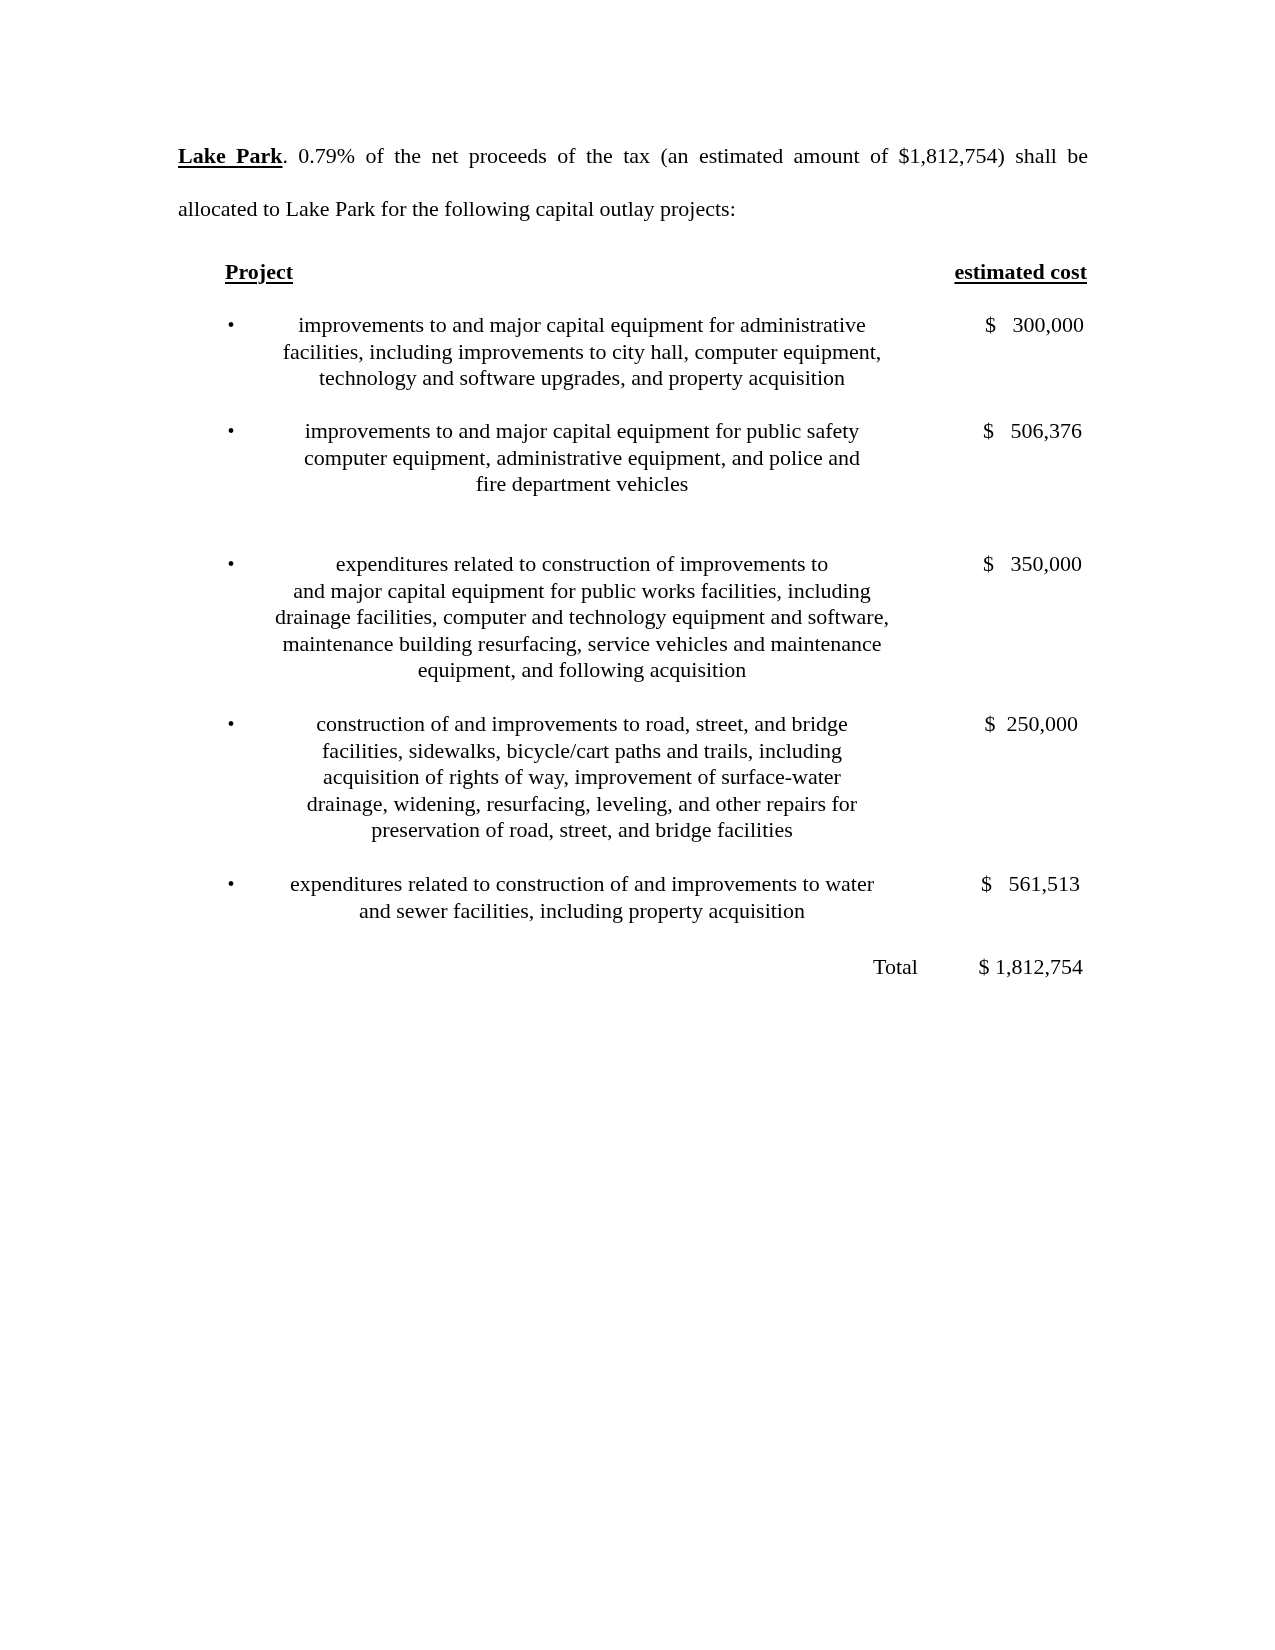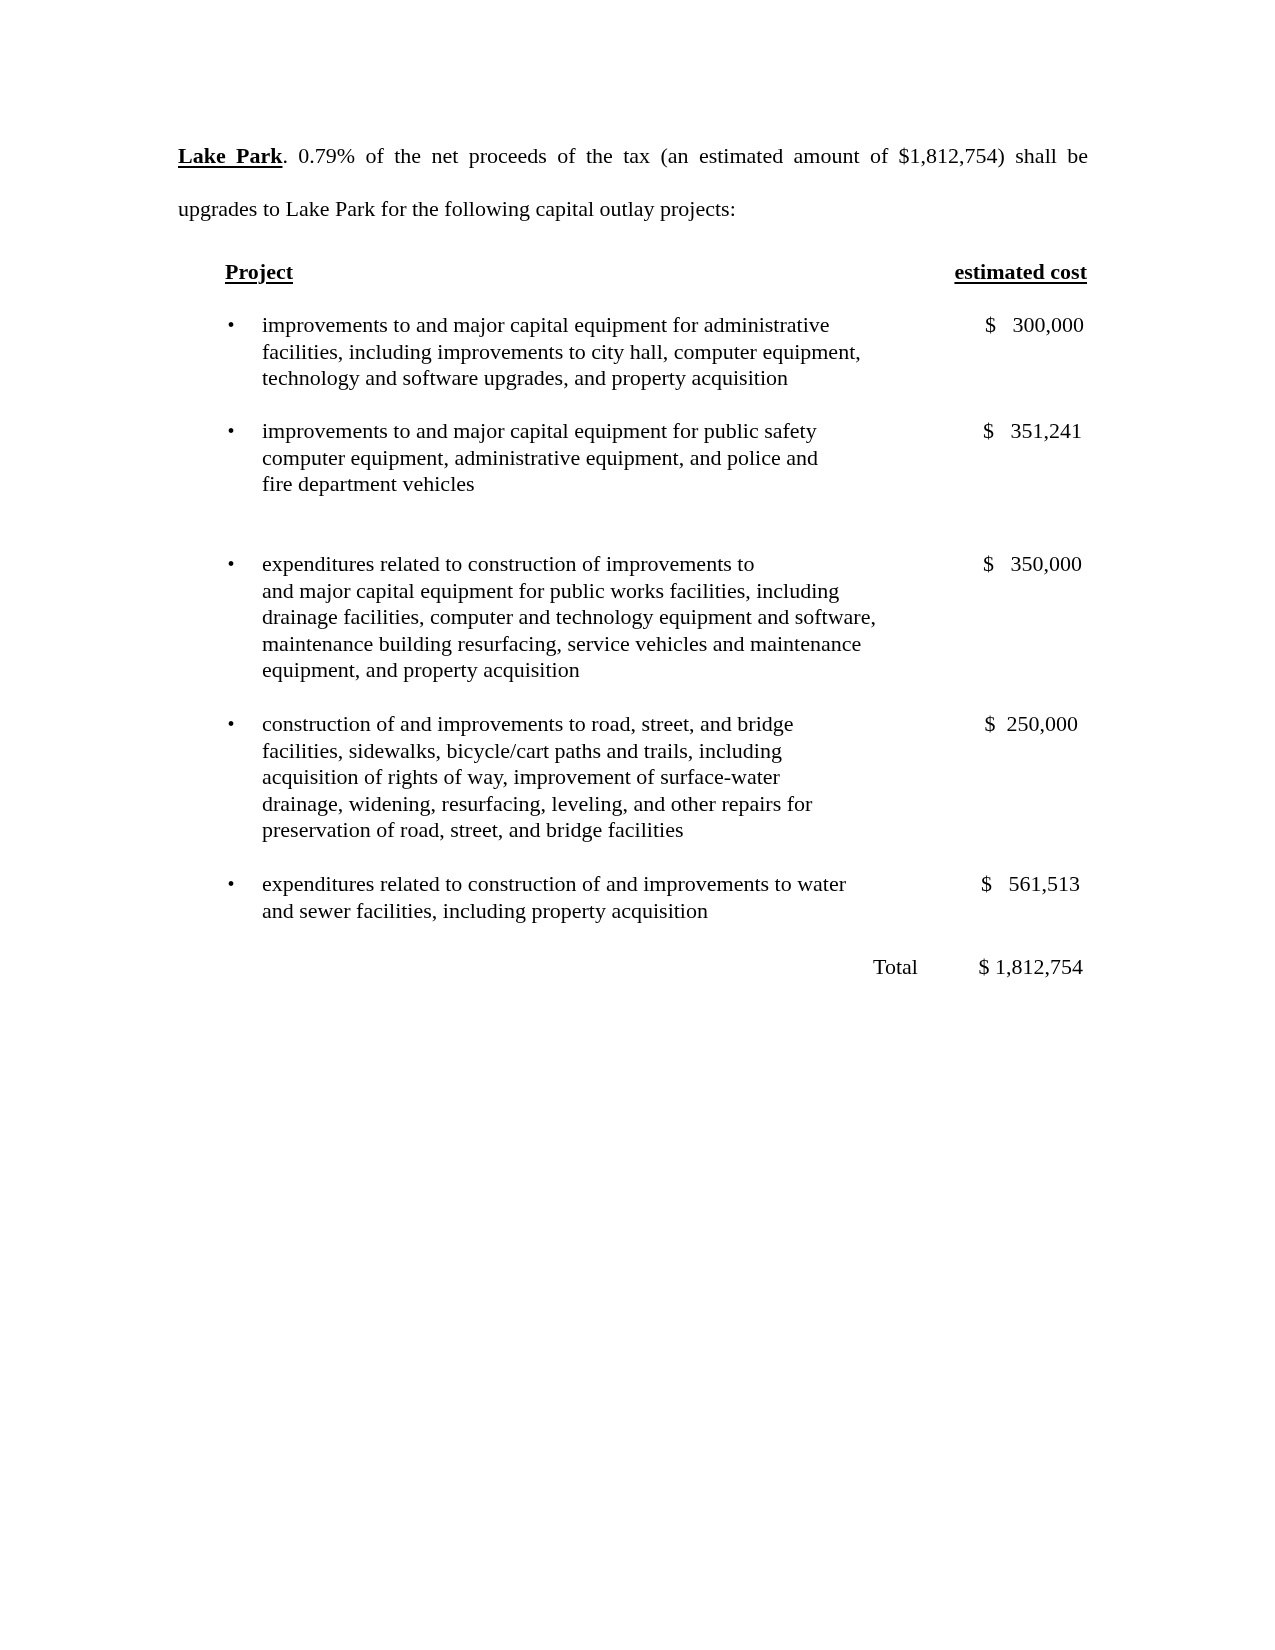--- a/index.html
+++ b/index.html
@@ -63,20 +63,21 @@
       top: 0;
       width: 14px;
       text-align: center;
       font-size: 20px;
     }
     .item .desc {
       position: absolute;
       left: 38px;
       top: 0;
       width: 640px;
+      text-align: center;
     }
     .item .desc span { display: block; white-space: nowrap; }
     .item .cost {
       position: absolute;
       right: 0;
       top: 0;
       white-space: pre;
       text-align: left;
     }
     .total-row {
@@ -85,21 +86,21 @@
       line-height: 26px;
     }
     .total-label { left: 873px; }
     .total-value { right: 192px; white-space: pre; }
   </style>
 </head>
 <body>
 
 <div class="intro">
   <span class="line1"><span class="heading">Lake Park</span><span>. 0.79% of the net proceeds of the tax (an estimated amount of $1,812,754) shall be</span></span>
-  <span class="line2">upgrades to Lake Park for the following capital outlay projects:</span>
+  <span class="line2">allocated to Lake Park for the following capital outlay projects:</span>
 </div>
 
 <div class="col-head project">Project</div>
 <div class="col-head cost">estimated cost</div>
 
 <div class="item" style="top:312px;">
   <span class="bullet">•</span>
   <div class="desc">
     <span>improvements to and major capital equipment for administrative</span>
     <span>facilities, including improvements to city hall, computer equipment,</span>
@@ -108,31 +109,31 @@
   <span class="cost" style="right:4px;">$   300,000</span>
 </div>
 
 <div class="item" style="top:418px;">
   <span class="bullet">•</span>
   <div class="desc">
     <span>improvements to and major capital equipment for public safety</span>
     <span>computer equipment, administrative equipment, and police and</span>
     <span>fire department vehicles</span>
   </div>
-  <span class="cost" style="right:6px;">$   351,241</span>
+  <span class="cost" style="right:6px;">$   506,376</span>
 </div>
 
 <div class="item" style="top:551px;">
   <span class="bullet">•</span>
   <div class="desc">
     <span>expenditures related to construction of improvements to</span>
     <span>and major capital equipment for public works facilities, including</span>
     <span>drainage facilities, computer and technology equipment and software,</span>
     <span>maintenance building resurfacing, service vehicles and maintenance</span>
-    <span>equipment, and property acquisition</span>
+    <span>equipment, and following acquisition</span>
   </div>
   <span class="cost" style="right:6px;">$   350,000</span>
 </div>
 
 <div class="item" style="top:711px;">
   <span class="bullet">•</span>
   <div class="desc">
     <span>construction of and improvements to road, street, and bridge</span>
     <span>facilities, sidewalks, bicycle/cart paths and trails, including</span>
     <span>acquisition of rights of way, improvement of surface-water</span>

